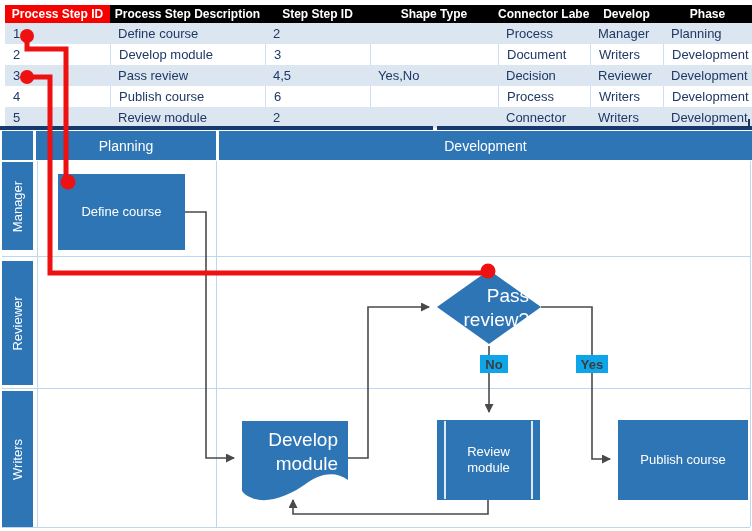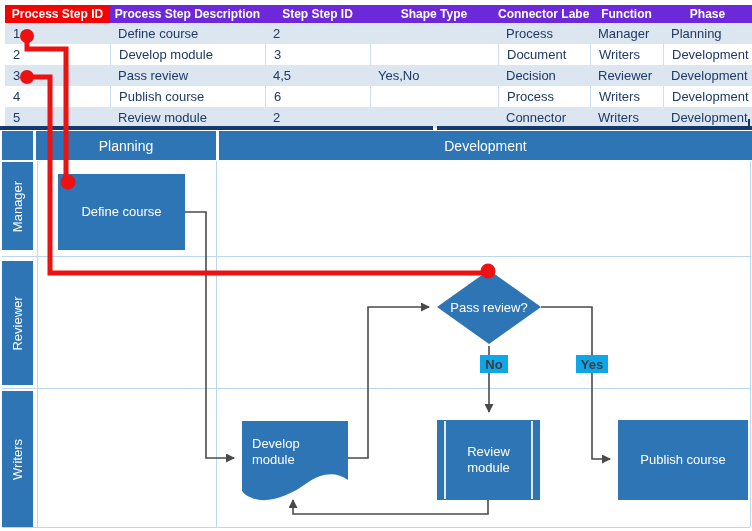--- a/index.html
+++ b/index.html
@@ -2,21 +2,21 @@
 <html><head>
 <meta charset="utf-8">
 <style>
   html,body{margin:0;padding:0;background:#fff;}
   .canvas{position:relative;width:752px;height:531px;background:#fff;overflow:hidden;
           font-family:"Liberation Sans",sans-serif;}
 
   
   .ptable{position:absolute;left:5px;top:5px;width:747px;z-index:1;}
   .trow{display:grid;grid-template-columns:105px 155px 105px 128px 92px 73px 89px;}
-  .thead .th{height:18px;line-height:18px;background:#6d28d9;color:#fff;font-size:12px;
+  .thead .th{height:18px;line-height:18px;background:#000000;color:#fff;font-size:12px;
              font-weight:bold;text-align:center;white-space:nowrap;overflow:hidden;}
   .thead .th.red{background:#F70000;}
   .td{height:21px;line-height:21px;font-size:13px;color:#1F3864;padding-left:8px;
       white-space:nowrap;overflow:hidden;box-sizing:border-box;}
   .r-band{background:#DCE6F1;}
   .r-white{background:#fff;}
   .r-white .td + .td{border-left:1px solid #cfdff3;}
 
   .tbl-strip{position:absolute;top:126px;height:4px;background:#163A70;z-index:1;}
   .strip-a{left:0;width:433px;}
@@ -44,21 +44,21 @@
   
   .shape{position:absolute;background:#2E75B6;color:#fff;display:flex;align-items:center;
          justify-content:center;text-align:center;font-size:13px;line-height:1.25;z-index:3;}
   .define{left:58px;top:174px;width:127px;height:76px;}
   .publish{left:618px;top:420px;width:130px;height:80px;}
   .subproc{left:437px;top:420px;width:103px;height:80px;padding:0 16px;box-sizing:border-box;}
   .subproc::before,.subproc::after{content:"";position:absolute;top:1px;bottom:1px;width:2px;
          background:rgba(255,255,255,.85);}
   .subproc::before{left:7px;} .subproc::after{right:7px;}
   .shape-label{position:absolute;color:#fff;display:flex;align-items:center;justify-content:center;
-         text-align:left;font-size:13px;line-height:1.25;z-index:3;pointer-events:none;}
+         text-align:right;font-size:19px;line-height:1.25;z-index:3;pointer-events:none;}
   .lbl-decision{left:449px;top:288px;width:80px;height:40px;}
   .lbl-document{left:252px;top:426px;width:86px;height:52px;}
 
   .conn-label{position:absolute;z-index:3;background:#0ea5e9;color:#3d3d3d;font-size:13px;
          font-weight:bold;display:flex;align-items:center;justify-content:center;}
   .no-lbl{left:480px;top:355px;width:28px;height:18px;}
   .yes-lbl{left:576px;top:355px;width:32px;height:18px;}
 
   .overlay{position:absolute;left:0;top:0;z-index:2;pointer-events:none;}
   .red-layer{z-index:5;}
@@ -68,21 +68,21 @@
 
 <div class="canvas">
 
   <div class="ptable">
     <div class="trow thead">
       <div class="th red">Process Step ID</div>
       <div class="th">Process Step Description</div>
       <div class="th">Step Step ID</div>
       <div class="th">Shape Type</div>
       <div class="th">Connector Label</div>
-      <div class="th">Function</div>
+      <div class="th">Develop</div>
       <div class="th">Phase</div>
     </div>
     <div class="trow r-band">
       <div class="td">1</div>
       <div class="td">Define course</div>
       <div class="td">2</div>
       <div class="td"></div>
       <div class="td">Process</div>
       <div class="td">Manager</div>
       <div class="td">Planning</div>

